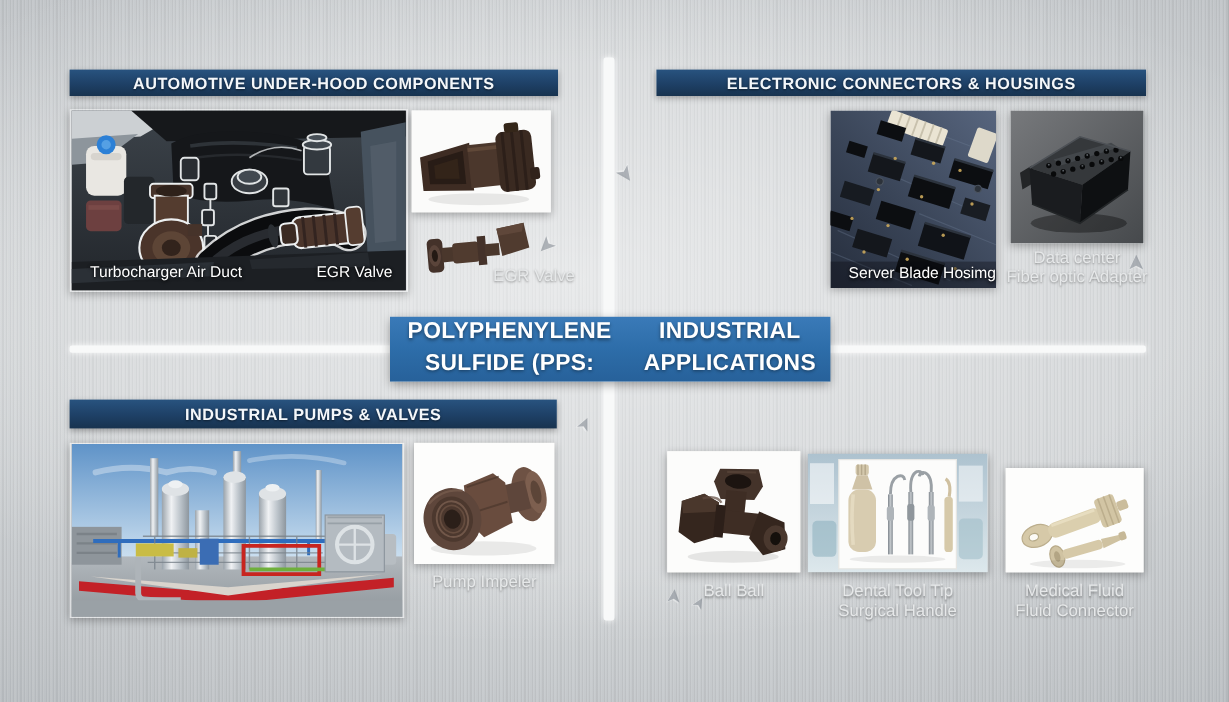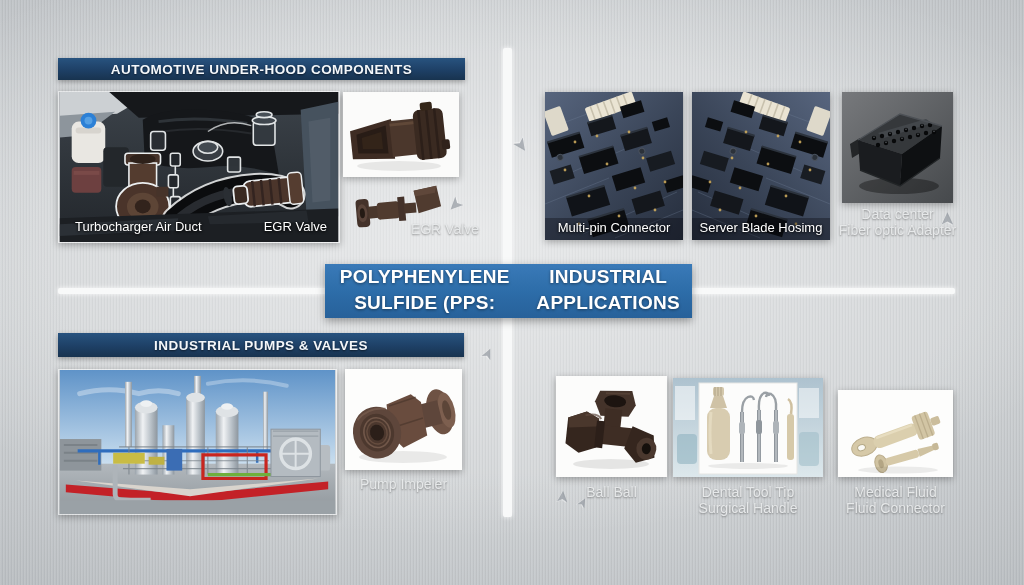--- a/index.html
+++ b/index.html
@@ -106,20 +106,23 @@
   </defs>
 </svg>
 
 <div class="stage">
 
   <div class="abs divider" style="left:503px;top:48px;width:9px;height:469px;"></div>
   <div class="abs divider" style="left:58px;top:288px;width:897px;height:6px;"></div>
 
   <div class="abs qhdr" style="left:58px;top:58px;width:407px;height:22px;">
     <span>AUTOMOTIVE UNDER-HOOD COMPONENTS</span>
+  </div>
+  <div class="abs qhdr" style="left:547px;top:58px;width:408px;height:22px;">
+    <span>ELECTRONIC CONNECTORS &amp; HOUSINGS</span>
   </div>
   <div class="abs qhdr" style="left:58px;top:333px;width:406px;height:24px;">
     <span>INDUSTRIAL PUMPS &amp; VALVES</span>
   </div>
 
   <div class="abs photo" style="left:58px;top:91px;width:282px;height:152px;border:1px solid rgba(255,255,255,.45);box-sizing:border-box;">
     <svg viewBox="0 0 282 152" width="280" height="150">
       <defs>
         <linearGradient id="engbg" x1="0" y1="0" x2="0" y2="1">
           <stop offset="0" stop-color="#3c434a"></stop>
@@ -211,33 +214,27 @@
         <rect x="25" y="21" width="22" height="17" rx="3" fill="#503b2f"></rect>
         <rect x="46" y="17" width="7" height="24" fill="#44322a"></rect>
         <rect x="52" y="24" width="12" height="10" fill="#4a372c"></rect>
         <polygon points="63,12 86,9 89,30 66,35" fill="#503b2f"></polygon>
         <polygon points="63,12 86,9 84,16 64,18" fill="#5f473a"></polygon>
       </g>
     </svg>
   </div>
   <div class="abs gray-lbl" style="left:403px;top:221px;width:84px;">EGR Valve</div>
 
-  <div class="abs photo" style="left:545px;top:92px;width:138px;height:148px;">
-    <svg viewBox="0 0 138 148" width="138" height="148">
-      <use href="#boardart"></use>
-    </svg>
-    <span class="abs photo-lbl" style="left:0;right:0;bottom:5px;text-align:center;">Multi-pin Connector</span>
-  </div>
   <div class="abs photo" style="left:692px;top:92px;width:138px;height:148px;">
     <svg viewBox="0 0 138 148" width="138" height="148">
       <g transform="translate(138,0) scale(-1,1)">
           <use href="#boardart"></use>
         </g>
     </svg>
-    <span class="abs photo-lbl" style="left:0;right:0;bottom:5px;text-align:center;">Server Blade Hosimg</span>
+    <span class="abs photo-lbl" style="left:0;right:0;bottom:5px;text-align:right;">Server Blade Hosimg</span>
   </div>
 
   <div class="abs photo" style="left:842px;top:92px;width:111px;height:111px;">
     <svg viewBox="0 0 111 111" width="111" height="111">
       <defs>
         <linearGradient id="adbg" x1="0" y1="0" x2="1" y2="1">
           <stop offset="0" stop-color="#77797c"></stop>
             <stop offset="1" stop-color="#46494c"></stop>
         </linearGradient>
       </defs>

